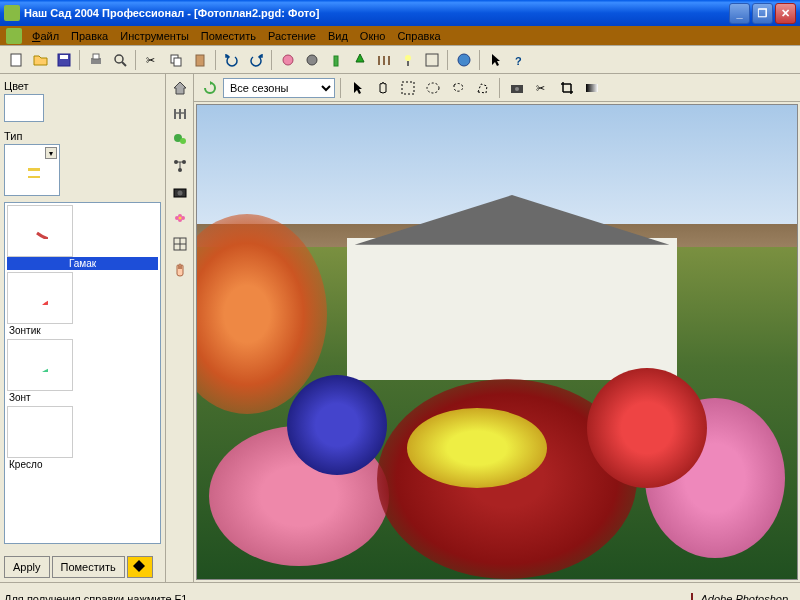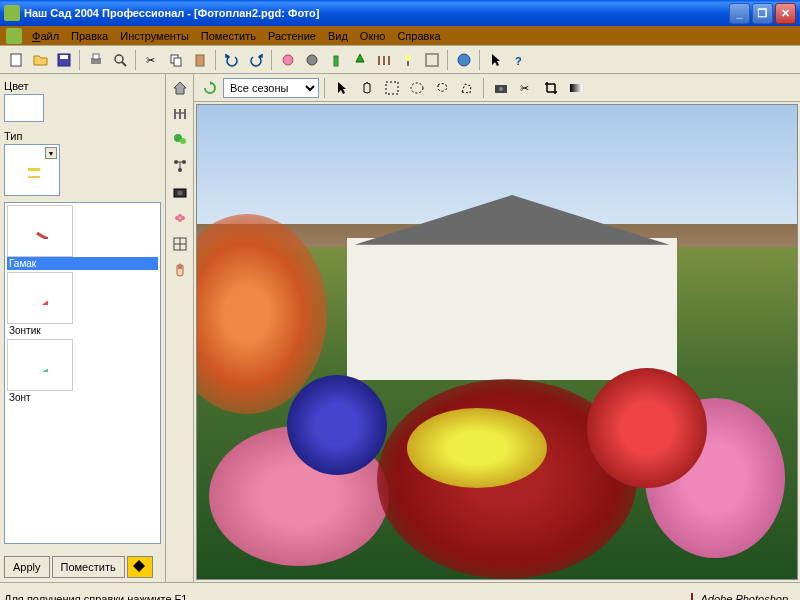--- a/index.html
+++ b/index.html
@@ -20,29 +20,29 @@
 .main { display: flex; height: 508px; }
 .left-panel { width: 166px; background: #ece9d8; border-right: 1px solid #aca899; padding: 4px; display: flex; flex-direction: column; }
 .lp-label { font-size: 11px; margin: 2px 0; }
 .color-box { width: 40px; height: 28px; background: white; border: 1px solid #7f9db9; margin-bottom: 6px; }
 .type-box { width: 56px; height: 52px; background: white; border: 1px solid #7f9db9; display: flex; align-items: center; justify-content: center; position: relative; margin-bottom: 6px; }
 .type-dropdown { position: absolute; right: 2px; top: 2px; width: 12px; height: 12px; background: #ece9d8; border: 1px solid #888; font-size: 8px; display: flex; align-items: center; justify-content: center; }
 .item-list { flex: 1; background: white; border: 1px solid #7f9db9; overflow-y: auto; padding: 2px; }
 .item { margin-bottom: 2px; cursor: pointer; }
 .item-thumb { width: 66px; height: 52px; border: 1px solid #ccc; display: flex; align-items: center; justify-content: center; }
 .item-label { font-size: 10px; padding: 1px 2px; }
-.item.selected .item-label { background: #3b82f6; color: white; }
+.item.selected .item-label { background: #1d4ed8; color: white; text-align: center; }
 .lp-buttons { display: flex; gap: 2px; margin-top: 12px; }
 .lp-btn { padding: 3px 8px; background: #ece9d8; border: 1px solid #888; cursor: pointer; font-size: 11px; }
 .lp-icon-btn { width: 26px; height: 22px; background: #ffcc00; border: 1px solid #888; cursor: pointer; display: flex; align-items: center; justify-content: center; }
 .vtoolbar { width: 28px; background: #ece9d8; border-right: 1px solid #aca899; display: flex; flex-direction: column; padding: 2px; gap: 2px; }
 .vt-btn { width: 24px; height: 24px; border: 1px solid transparent; display: flex; align-items: center; justify-content: center; cursor: pointer; }
 .canvas-area { flex: 1; display: flex; flex-direction: column; background: #ece9d8; }
 .canvas-toolbar { height: 28px; display: flex; align-items: center; padding: 2px 4px; gap: 2px; border-bottom: 1px solid #aca899; }
-.season-select { width: 96px; height: 20px; border: 1px solid #7f9db9; background: white; padding: 2px; }
+.season-select { width: 112px; height: 20px; border: 1px solid #7f9db9; background: white; padding: 2px; }
 .canvas { flex: 1; background: linear-gradient(to bottom, #a8c8e8 0%, #d4e4f4 25%, #8a7050 25%, #9a8060 30%, #7a9040 30%, #4a7030 55%, #205020 100%); position: relative; border: 1px solid #888; margin: 2px; overflow: hidden; }
 .house { position: absolute; top: 28%; left: 25%; width: 55%; height: 30%; background: #f0f0e8; }
 .roof { position: absolute; top: -30%; left: -3%; width: 106%; height: 35%; background: #6a6a6a; clip-path: polygon(5% 100%, 50% 0%, 95% 100%); }
 .flowers { position: absolute; bottom: 0; left: 0; right: 0; height: 55%; }
 .fb { position: absolute; border-radius: 50%; }
 .statusbar { height: 18px; background: #ece9d8; border-top: 1px solid #aca899; display: flex; align-items: center; padding: 16px 4px; font-size: 11px; }
 .status-text { flex: 1; }
 .status-right { padding: 0 8px; border-left: 2px solid #7f1d1d; font-style: italic; }
 svg { width: 16px; height: 16px; }
 </style>
@@ -224,20 +224,31 @@
       <div class="item">
         <div class="item-thumb">
             <svg width="50" height="40">
               <path d="M10 15 Q25 5 40 15 L25 15 Z" fill="#4c8"></path>
               <line x1="25" y1="15" x2="25" y2="30" stroke="#666" stroke-width="2"></line>
               <ellipse cx="25" cy="32" rx="18" ry="6" fill="#fc4"></ellipse>
             </svg>
           </div>
         <div class="item-label">Зонт</div>
       </div>
+      <div class="item">
+        <div class="item-thumb">
+            <svg width="50" height="40">
+              <rect x="16" y="8" width="3" height="22" fill="#c22"></rect>
+              <rect x="31" y="8" width="3" height="22" fill="#c22"></rect>
+              <rect x="16" y="20" width="18" height="3" fill="#c22"></rect>
+              <rect x="16" y="10" width="18" height="3" fill="#c22"></rect>
+            </svg>
+          </div>
+        <div class="item-label">Кресло</div>
+      </div>
     </div>
     <div class="lp-buttons">
       <button class="lp-btn">Apply</button>
       <button class="lp-btn">Поместить</button>
       <div class="lp-icon-btn">
           <svg width="14" height="14">
             <path d="M7 1 L13 7 L7 13 L1 7 Z" fill="#000"></path>
           </svg>
         </div>
     </div>

